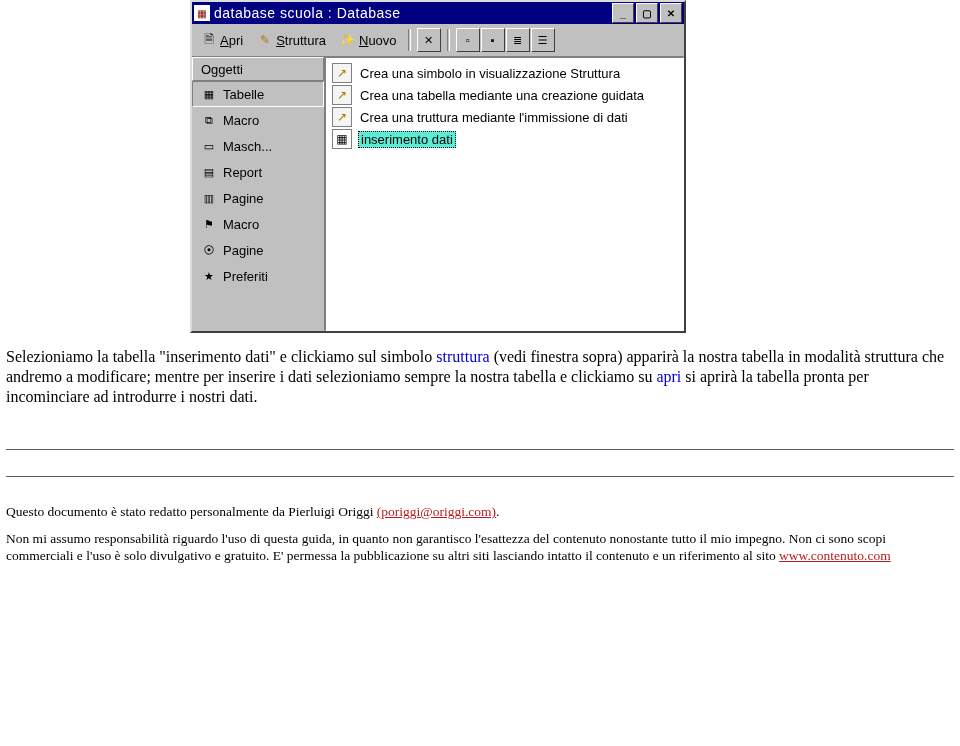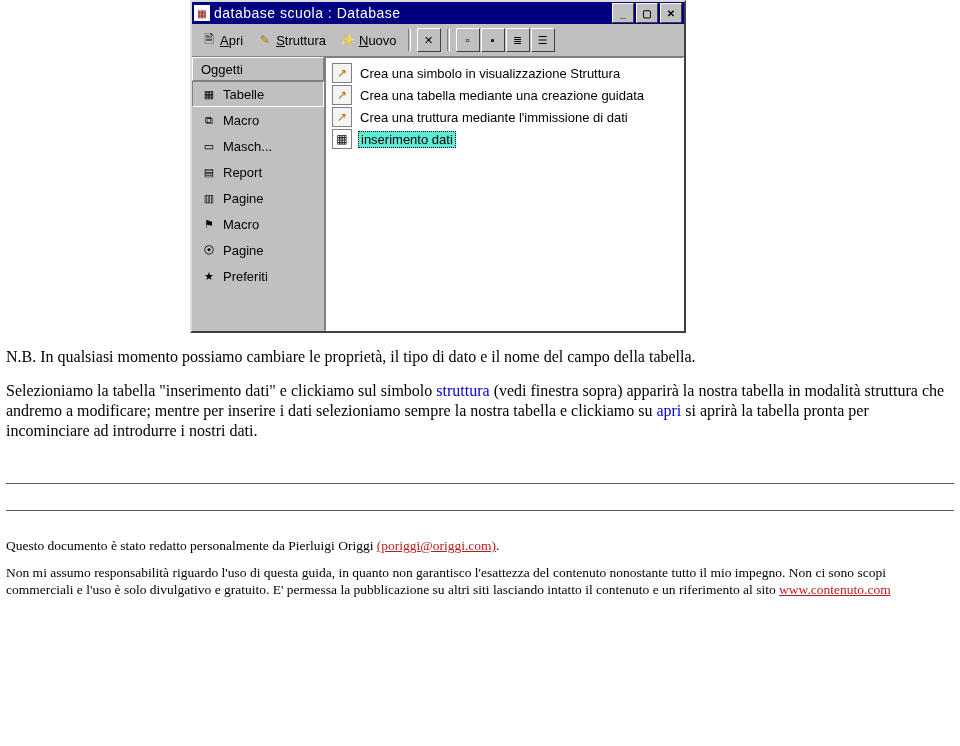--- a/index.html
+++ b/index.html
@@ -326,23 +326,20 @@
             <span class="list-icon grid-icon">▦</span>
             <span class="label">inserimento dati</span>
           </div>
         </div>
       </div>
 
     </div>
   </div>
 
   <div class="para">
-    <span>N.B. In qualsiasi momento possiamo cambiare le proprietà, il tipo di dato e il nome del campo della tabella.</span>
-  </div>
-  <div class="para">
     <span>Selezioniamo la tabella "inserimento dati" e clickiamo sul simbolo </span><span class="link-blue">struttura</span><span> (vedi finestra sopra) apparirà la nostra tabella in modalità struttura che andremo a modificare; mentre per inserire i dati selezioniamo sempre la nostra tabella e clickiamo su </span><span class="link-blue">apri</span><span> si aprirà la tabella pronta per incominciare ad introdurre i nostri dati.</span>
   </div>
 
   <div class="hr-block2"></div>
   <div class="hr-block"></div>
 
   <div class="footer">
     <span>Questo documento è stato redatto personalmente da Pierluigi Origgi </span><a href="#">(poriggi@origgi.com)</a><span>.</span>
   </div>
   <div class="footer">

